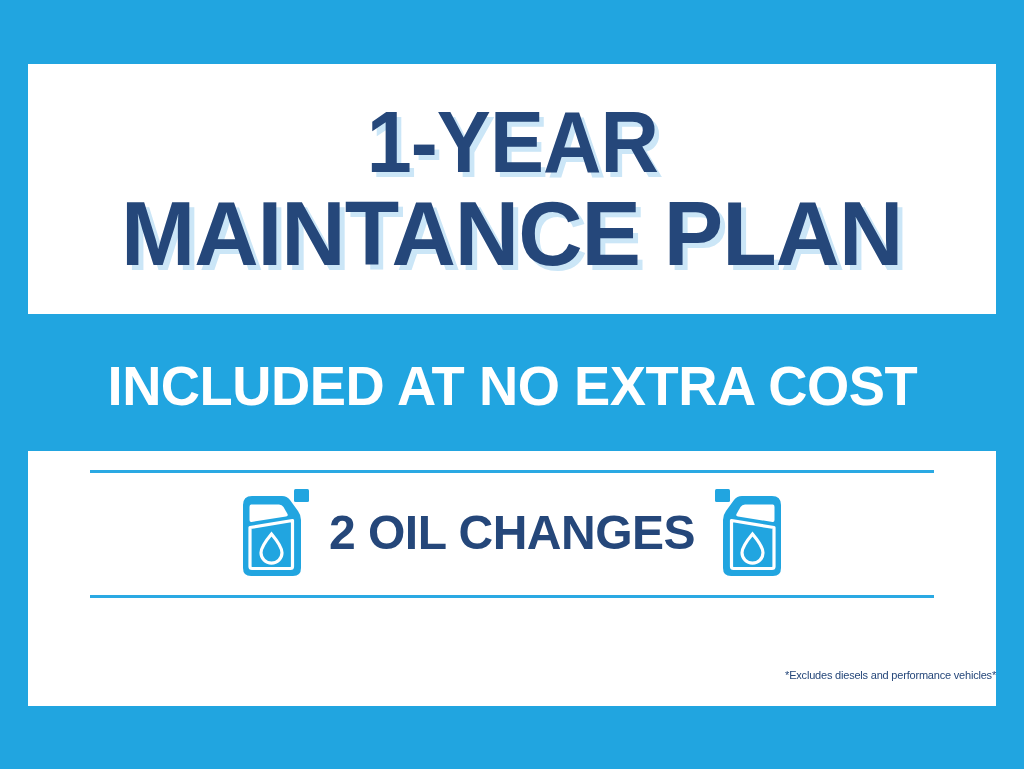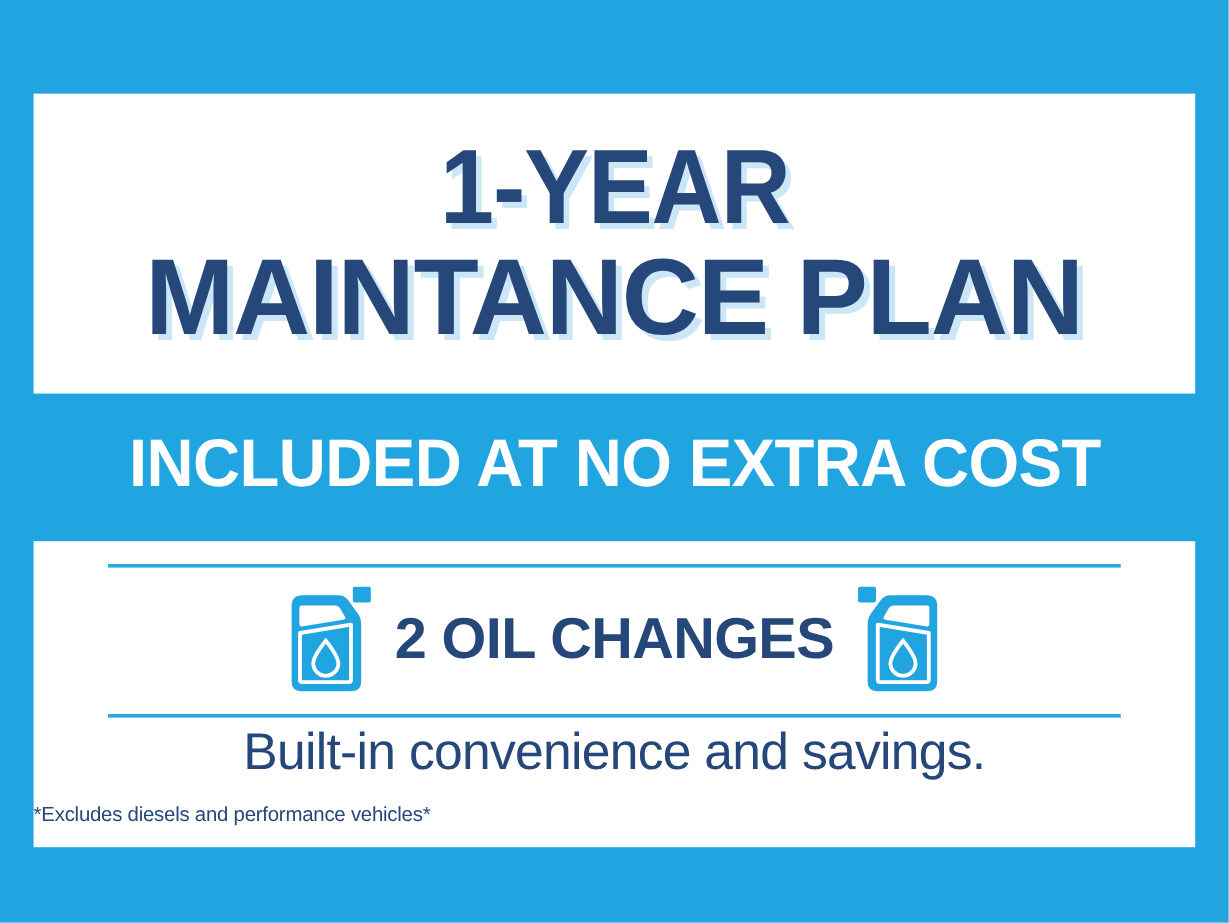--- a/index.html
+++ b/index.html
@@ -19,21 +19,21 @@
   }
 
   
   .card {
     position: absolute;
     background: #ffffff;
   }
 
   #title-card {
     left: 28px;
-    top: 78px;
+    top: 64px;
     width: 968px;
     height: 250px;
   }
 
   #details-card {
     left: 28px;
     top: 451px;
     width: 968px;
     height: 255px;
   }
@@ -143,23 +143,23 @@
     font-weight: 400;
     letter-spacing: -0.6px;
     white-space: nowrap;
   }
 
   #disclaimer {
     position: absolute;
     left: 0;
     top: 218px;
     width: 968px;
-    text-align: left;
-    color: #25477a;
-    font-size: 17px;
+    text-align: right;
+    color: #25477a;
+    font-size: 11px;
     font-weight: 400;
     letter-spacing: -0.2px;
     white-space: nowrap;
   }
 </style>
 </head>
 <body>
 
 <div id="poster">
 
@@ -212,19 +212,18 @@
                    L17 81.5 Q15 81.5 15 79.5 Z" fill="none" stroke="#ffffff" stroke-width="3.2" stroke-linejoin="round"></path>
           <path d="M36.5 47 C36.5 47 26 59.5 26 65.8 C26 71.6 30.7 76.2 36.5 76.2
                    C42.3 76.2 47 71.6 47 65.8 C47 59.5 36.5 47 36.5 47 Z" fill="none" stroke="#ffffff" stroke-width="3.2"></path>
         </g>
       </svg>
 
     </div>
 
     <div class="divider" id="divider-bottom"></div>
 
-    <div id="tagline">Built-in convenience and savings.</div>
 
     <div id="disclaimer">*Excludes diesels and performance vehicles*</div>
 
   </div>
 
 </div>
 
 </body></html>

